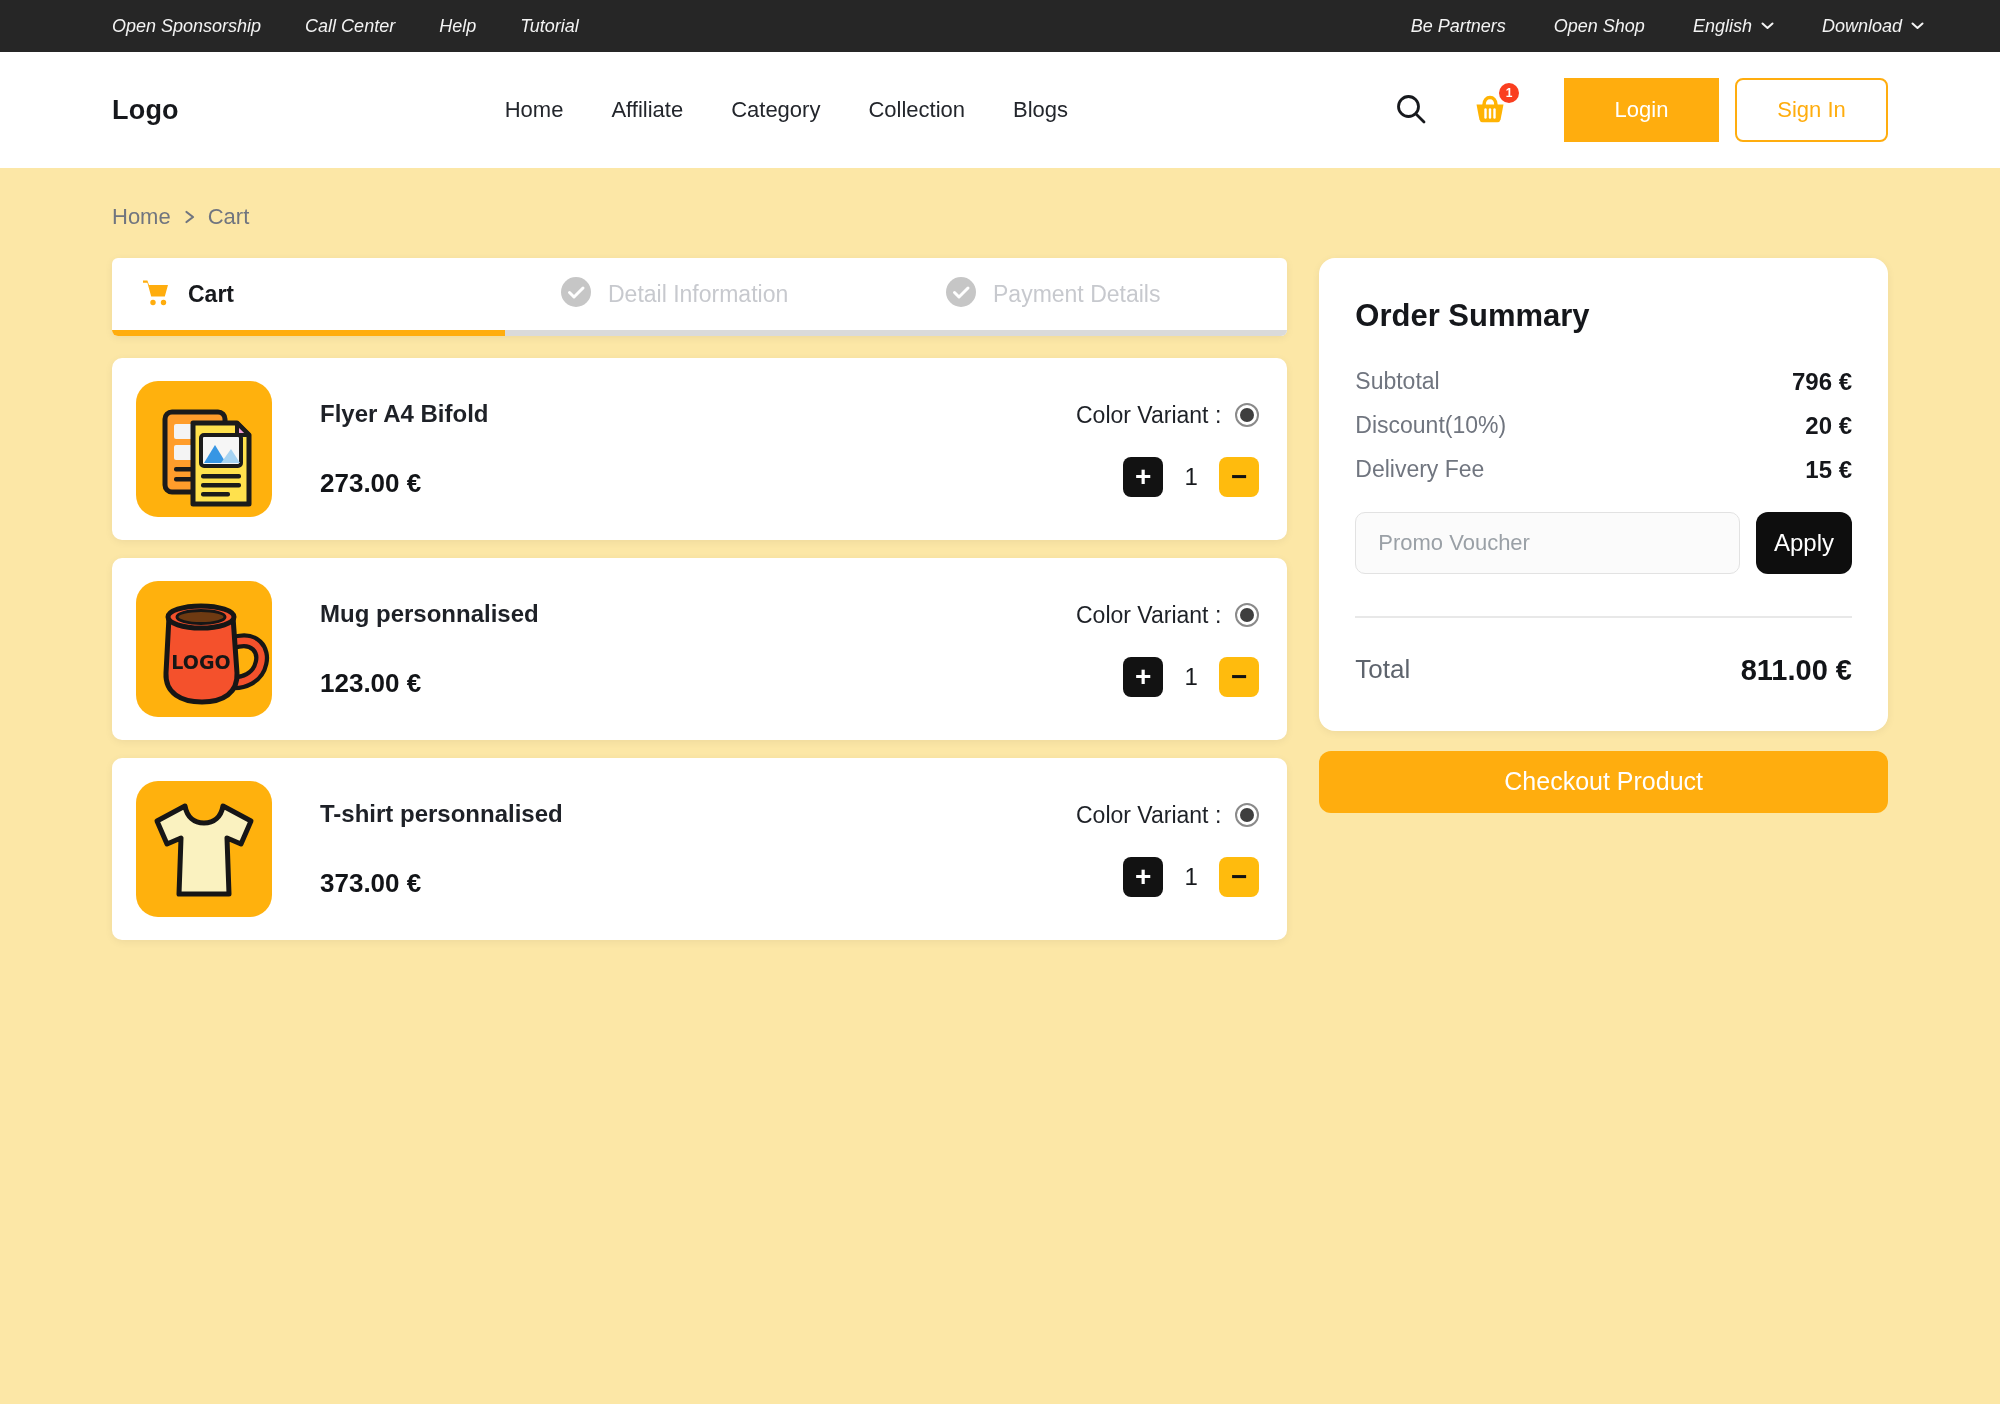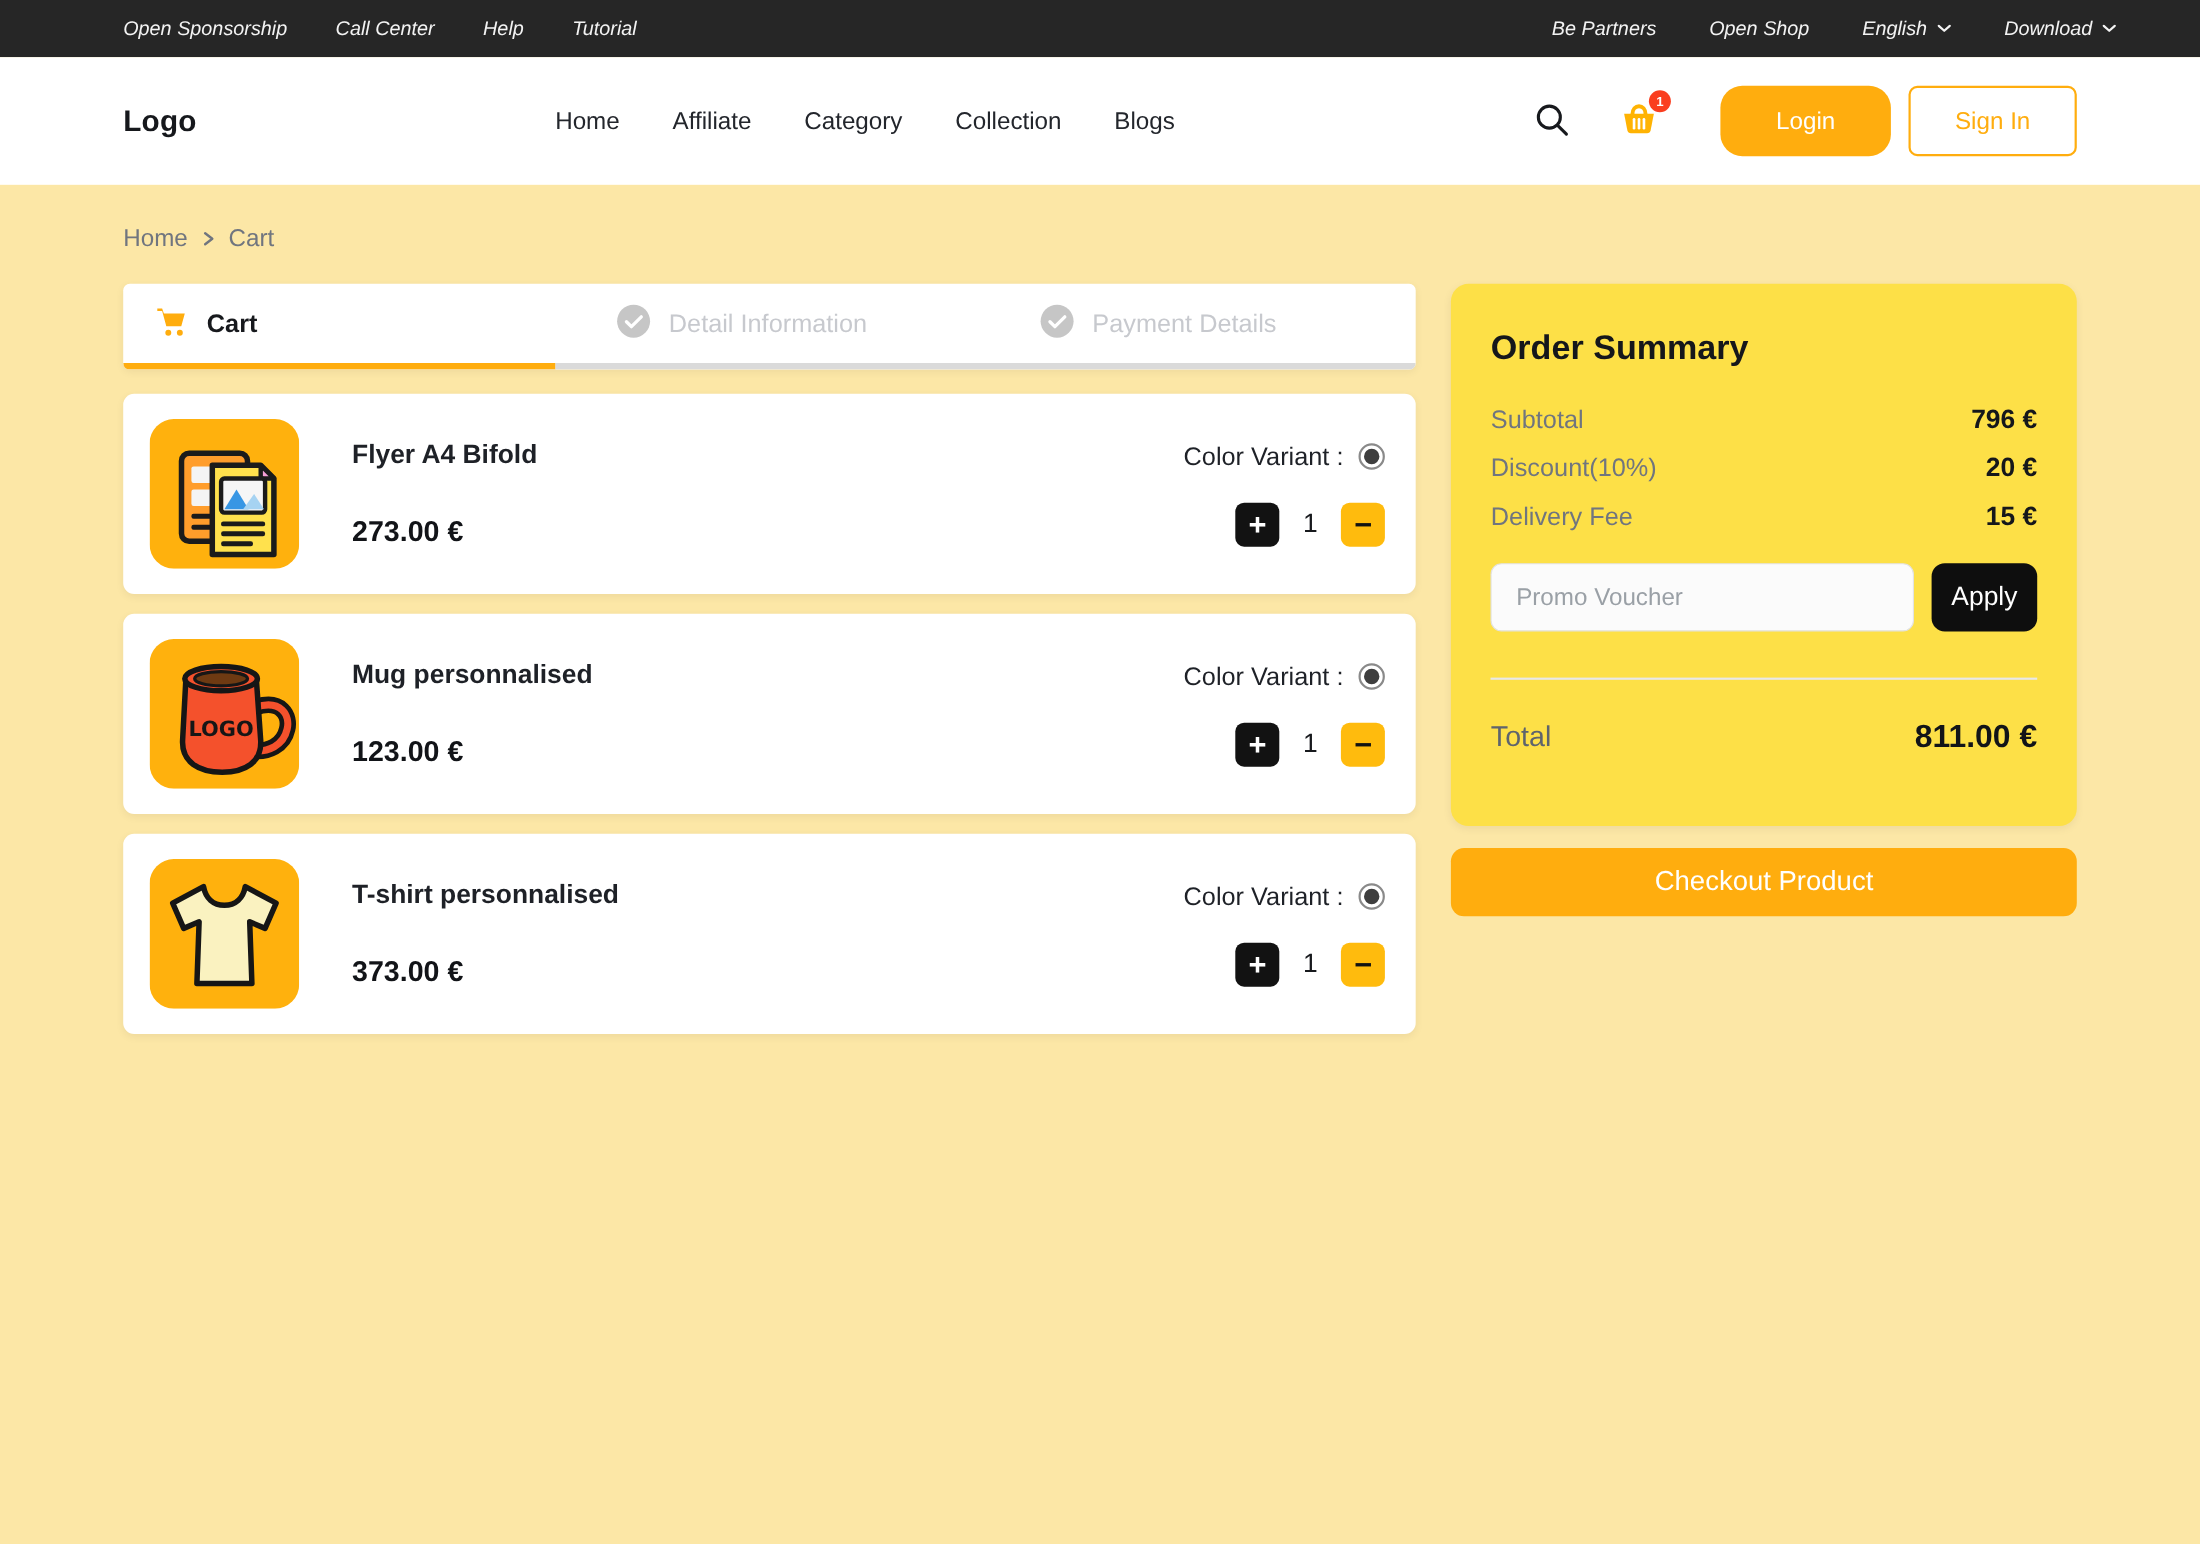--- a/index.html
+++ b/index.html
@@ -30,21 +30,21 @@
   .header-actions { display:flex; align-items:center; }
   .icon-btn { background:none; border:none; cursor:pointer; display:flex; align-items:center; justify-content:center; }
   .search-btn { margin-right:44px; }
   .basket-wrap { position:relative; margin-right:56px; }
   .cart-badge {
     position:absolute; top:-9px; right:-11px; width:20px; height:20px; border-radius:50%;
     background:#FA3E1F; color:#fff; font-size:12px; font-weight:700;
     display:flex; align-items:center; justify-content:center;
   }
   .btn-login {
-    width:155px; height:64px; border:none; border-radius:20px; background:#FFAD0E;
+    width:155px; height:64px; border:none; border-radius:0; background:#FFAD0E;
     color:#fff; font-size:22px; font-family:inherit; cursor:pointer; margin-right:16px;
   }
   .btn-signin {
     width:153px; height:64px; border-radius:8px; background:#fff; border:2px solid #FFAD0E;
     color:#FFAD0E; font-size:22px; font-family:inherit; cursor:pointer;
   }
 
   
   .content { padding:36px 112px 0 112px; }
   .breadcrumb { display:flex; align-items:center; gap:12px; font-size:22px; color:#70757F; margin-bottom:28px; }
@@ -90,21 +90,21 @@
   .qty-btn {
     width:40px; height:40px; border:none; border-radius:8px; font-size:28px; font-weight:700;
     display:flex; align-items:center; justify-content:center; cursor:pointer; font-family:inherit; line-height:1;
   }
   .qty-plus { background:#121212; color:#fff; }
   .qty-minus { background:#FFBB0D; color:#121212; }
   .qty-value { font-size:24px; color:#17191D; min-width:16px; text-align:center; }
 
   
   .summary-card {
-    background:#fde047; border-radius:16px; padding:40px 36px 64px 36px;
+    background:#ffffff; border-radius:16px; padding:40px 36px 44px 36px;
     box-shadow:0 2px 8px rgba(0,0,0,.06);
   }
   .summary-title { font-size:31px; font-weight:700; color:#15171B; margin-bottom:34px; }
   .summary-row { display:flex; justify-content:space-between; align-items:flex-start; margin-bottom:16px; }
   .summary-row .s-label { font-size:23px; color:#70757F; }
   .summary-row .s-value { font-size:24px; font-weight:700; color:#15171B; }
   .promo-row { display:flex; gap:16px; margin-top:28px; }
   .promo-input {
     flex:1; height:62px; border:1.5px solid #E2E2E2; background:#FBFBFB; border-radius:10px;
     padding:0 22px; font-size:22px; font-family:inherit; color:#333; outline:none;

